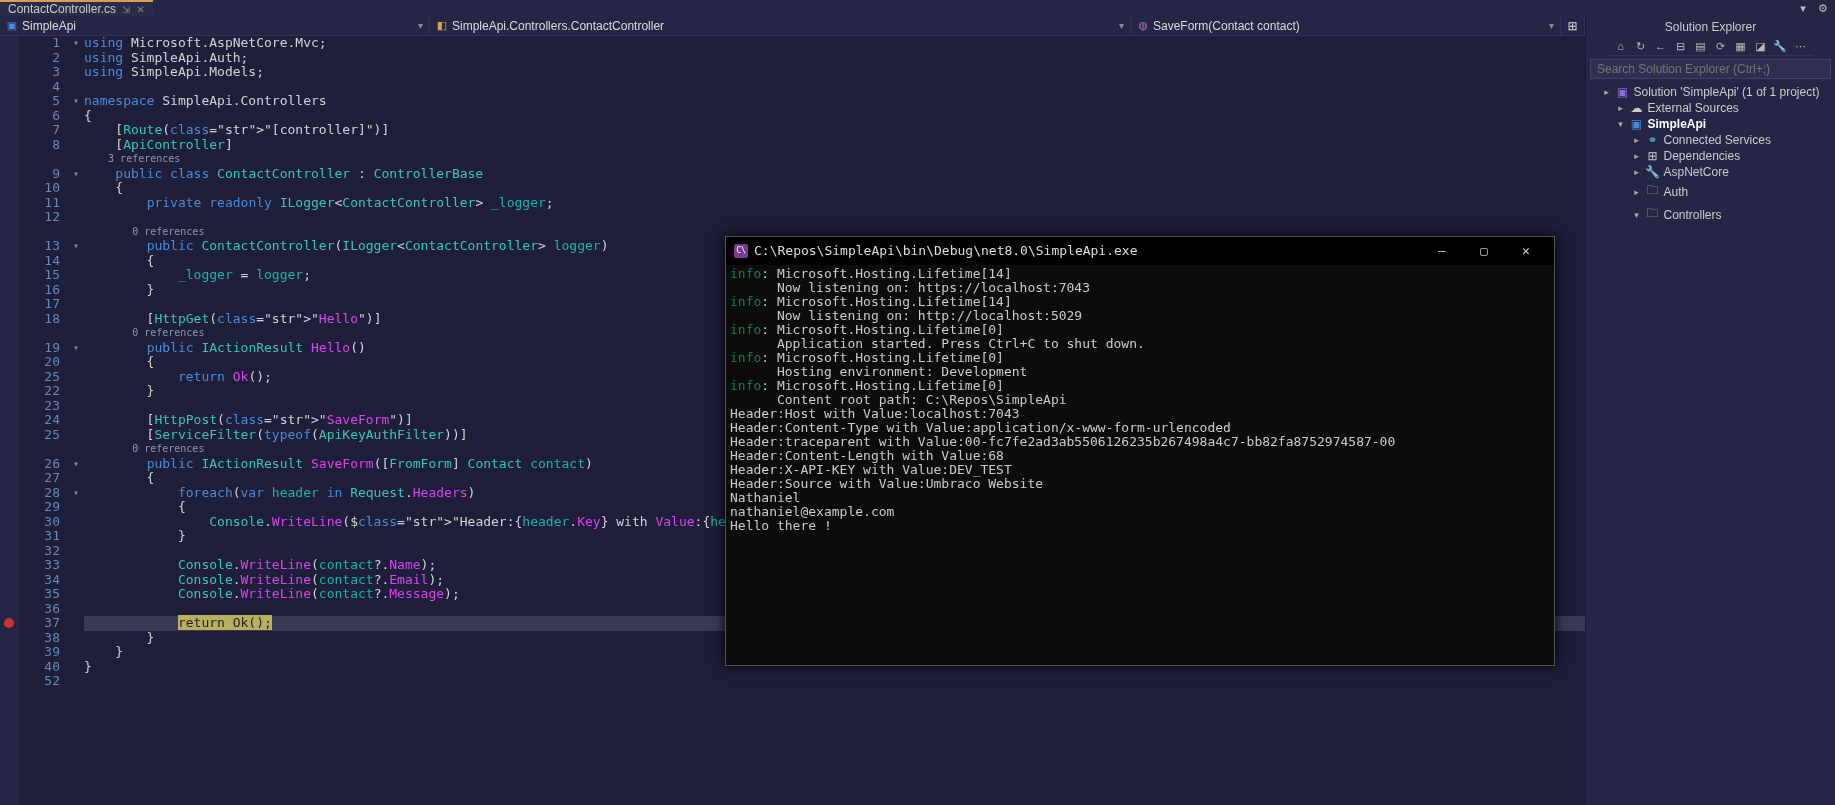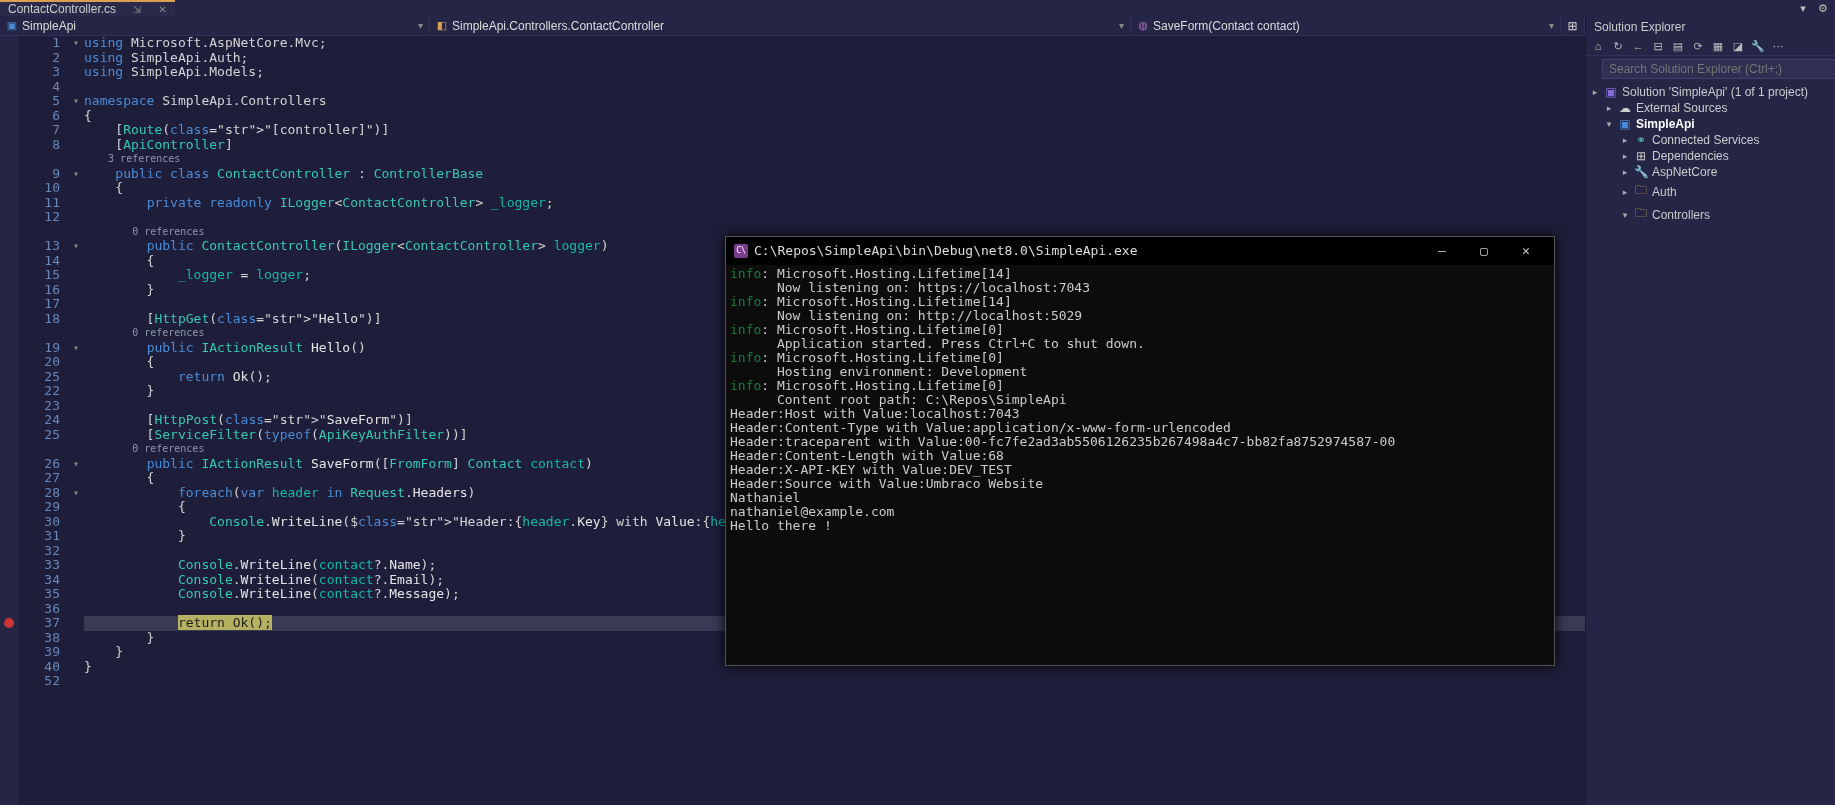--- a/index.html
+++ b/index.html
@@ -19,21 +19,21 @@
     background: #252545;
     display: flex;
     align-items: stretch;
   }
   .doc-tab {
     display: flex;
     align-items: center;
     padding: 0 8px;
     background: #2a2a4a;
     border-top: 2px solid #d8a050;
-    gap: 17px;
+    gap: 6px;
   }
   .doc-tab .pin, .doc-tab .close { color: #888; cursor: pointer; font-size:10px; }
   .titlebar-right {
     margin-left: auto;
     display: flex;
     align-items: center;
     gap: 8px;
     padding-right: 6px;
     color: #ccc;
   }
@@ -97,21 +97,21 @@
     white-space: pre;
     color: #d4d4d4;
     overflow: hidden;
   }
   .code-lines div { height: 14.5px; }
   .code-lines .refs { color:#8899aa; font-size:10px; padding-left:0; height:14.5px; line-height:14.5px; }
   .hl-line { background:#3a3a55; }
   .sel { background:#b5b161; color:#1e1e1e; }
   .kw { color:#4a8cd8; }
   .cls { color:#36c9b0; }
-  .mth { color:#e5e5e5; }
+  .mth { color:#d946ef; }
   .prm { color:#14b8a6; }
   .attr { color:#36c9b0; }
   .bp { width:10px; height:10px; background:#c33; border-radius:50%; display:inline-block; margin-top:2px;}
   
   .console-win {
     position: absolute;
     top: 200px;
     left: 725px;
     width: 830px;
     height: 430px;
@@ -148,20 +148,21 @@
   .console-body::-webkit-scrollbar { width:16px; background:#0c0c0c; }
   .console-body::-webkit-scrollbar-thumb { background:#444; }
   .c-info { color:#15803d; }
   
   .sln-panel {
     width: 250px;
     background: #252545;
     border-left: 1px solid #1a1a30;
     display: flex;
     flex-direction: column;
+    align-items: center;
   }
   .sln-title {
     padding: 4px 8px;
     color:#ccc;
   }
   .sln-toolbar {
     display:flex;
     gap:4px;
     padding: 2px 4px;
     border-bottom:1px solid #30305a;

